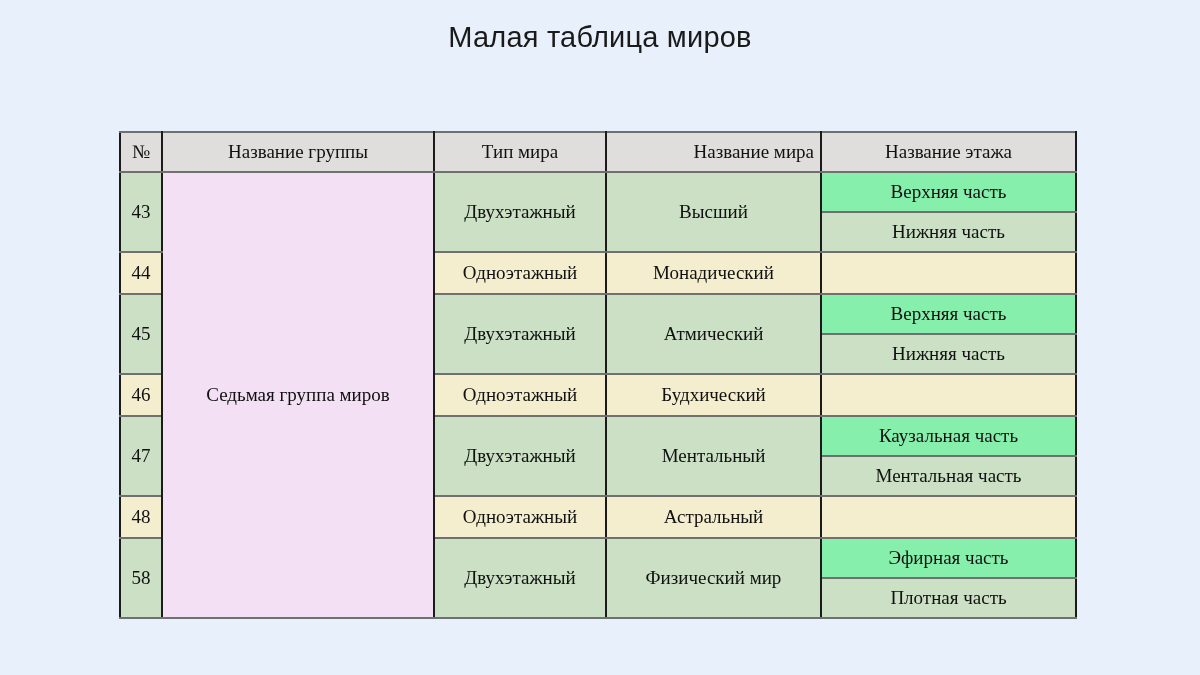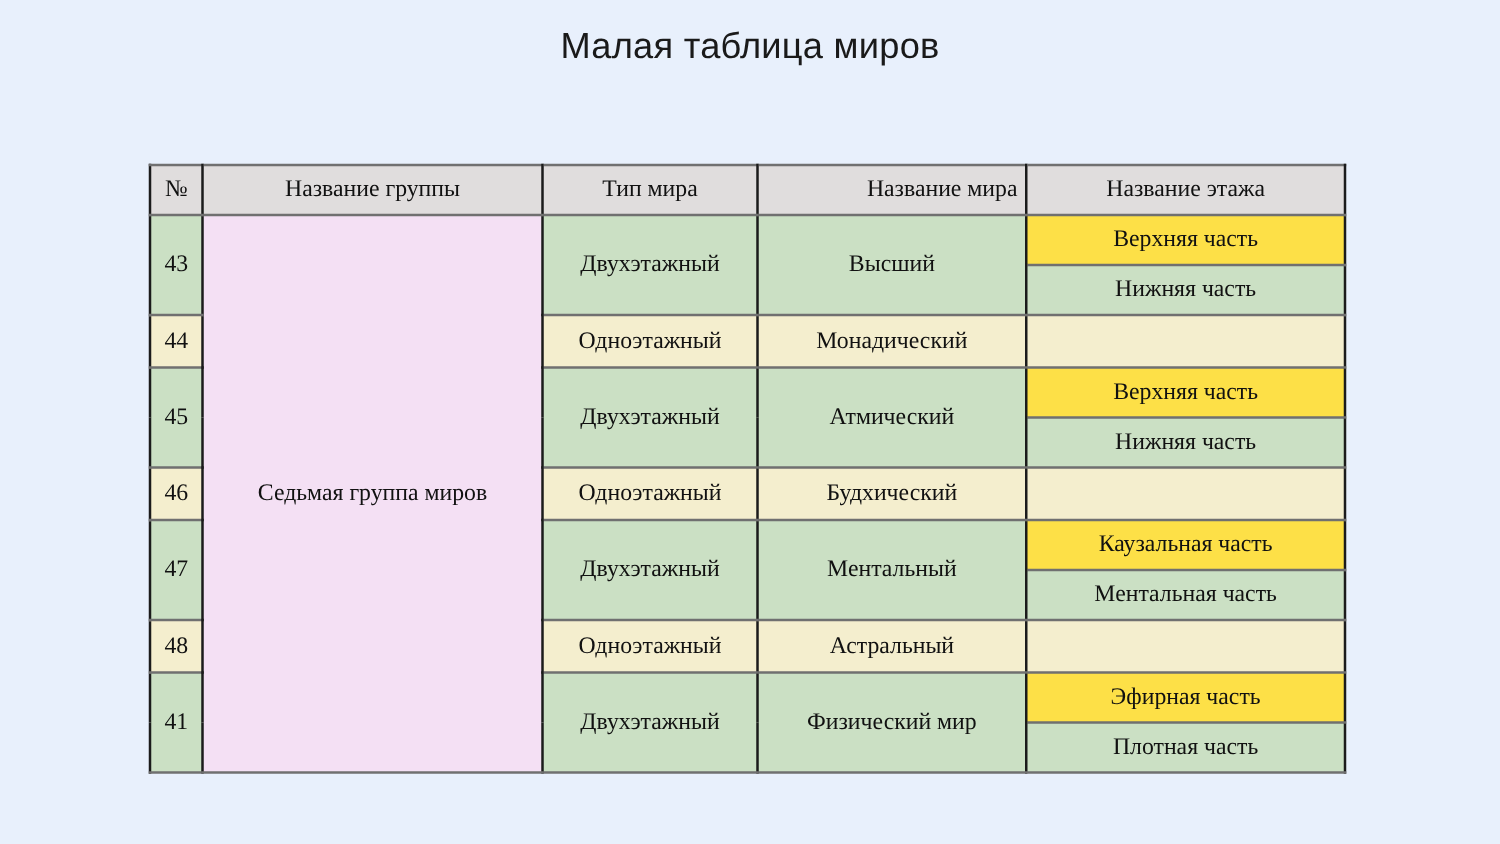--- a/index.html
+++ b/index.html
@@ -68,21 +68,21 @@
     background: #e0dddd;
     height: 38px;
     text-align: center;
     font-size: 19px;
     border-top: 2px solid #1b1b1b;
     border-bottom: 2px solid #707070;
   }
 
   
   .fill-green      { background: #cbe0c4; }
-  .fill-green-lite { background: #fde047; }
+  .fill-green-lite { background: #86efac; }
   .fill-cream      { background: #f4eece; }
   .fill-pink       { background: #f4e0f4; }
 
   .num-cell   { text-align: center; font-size: 19px; margin-left: 37px; }
   .group-cell { text-align: center; font-size: 19px; }
   .type-cell  { text-align: center; }
   .world-cell { text-align: center; }
   .floor-cell { text-align: center; height: 38px; }
   .floor-empty { height: 40px; }
 
@@ -154,21 +154,21 @@
         <tr>
           <td class="floor-cell fill-green">Ментальная часть</td>
         </tr>
         <tr>
           <td class="num-cell fill-cream" rowspan="1">48</td>
           <td class="type-cell two-main fill-cream" rowspan="1">Одноэтажный</td>
           <td class="world-cell two-main fill-cream" rowspan="1">Астральный</td>
           <td class="floor-cell floor-empty fill-cream"></td>
         </tr>
         <tr>
-          <td class="num-cell fill-green" rowspan="2">41</td>
+          <td class="num-cell fill-green" rowspan="2">58</td>
           <td class="type-cell two-main fill-green" rowspan="2">Двухэтажный</td>
           <td class="world-cell two-main fill-green" rowspan="2">Физический мир</td>
           <td class="floor-cell fill-green-lite">Эфирная часть</td>
         </tr>
         <tr>
           <td class="floor-cell fill-green">Плотная часть</td>
         </tr>
       </tbody>
   </table>
 </div>

